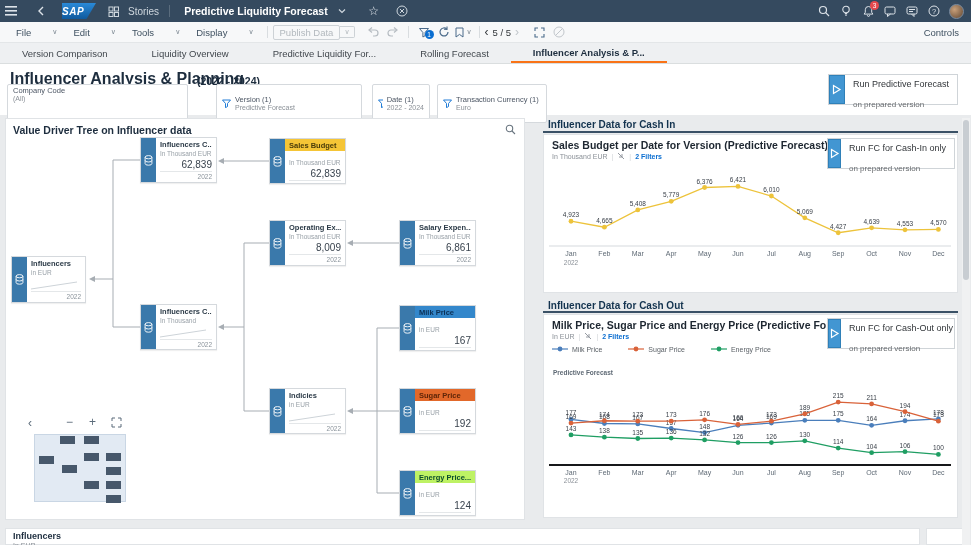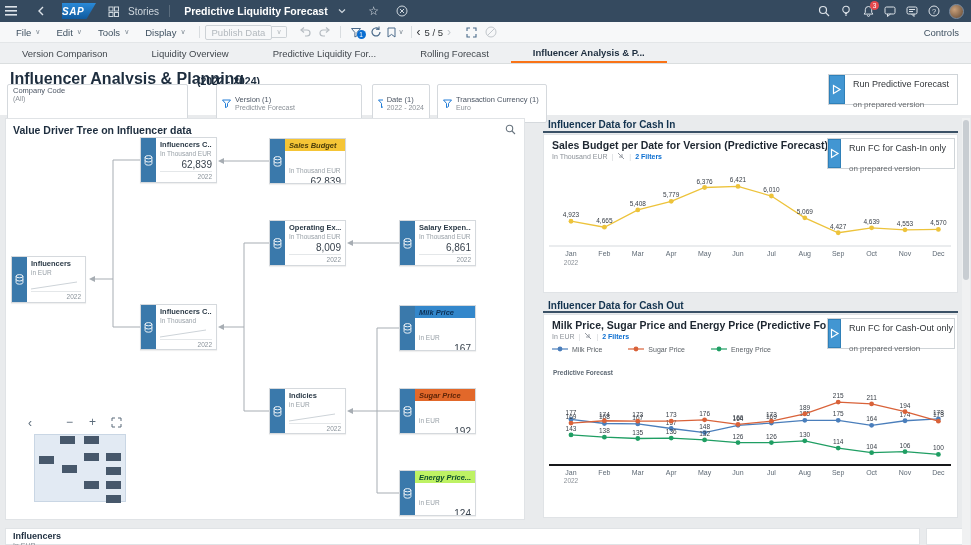--- a/index.html
+++ b/index.html
@@ -12,21 +12,21 @@
   #shellbar .ico { display:inline-flex; align-items:center; justify-content:center; width:22px; height:22px; cursor:pointer; }
   #sap-logo { width:34px; height:16px; margin:0 6px 0 10px; background:linear-gradient(180deg,#2a8ad8,#0f5a9e); clip-path:polygon(0 0,100% 0,72% 100%,0 100%); color:#fff; font-style:italic; font-weight:bold; font-size:10px; display:flex; align-items:center; letter-spacing:.5px; }
   .shell-label { font-size:10px; color:#cfd7de; margin:0 4px; }
   .shell-title { font-size:10.5px; font-weight:bold; color:#fff; margin:0 3px 0 8px; }
   .shell-sep { width:1px; height:12px; background:#5a6c7d; margin:0 6px; }
   .badge { position:absolute; top:1px; right:0px; min-width:9px; height:9px; border-radius:5px; background:#e5484d; color:#fff; font-size:6.5px; line-height:9px; text-align:center; padding:0 1px; }
   #avatar { width:15px; height:15px; border-radius:50%; background:radial-gradient(circle at 35% 35%, #c9a07a, #5f4632); border:1px solid #7d8da0; }
 
   
   #menubar { left:0; top:22px; width:971px; height:21px; background:#f7f8f9; border-bottom:1px solid #e3e6e8; display:flex; align-items:center; font-size:9.5px; color:#3f5161; }
-  .menu-item { padding:0 8px; cursor:pointer; display:flex; align-items:center; gap:4px; }
+  .menu-item { padding:0 8px; cursor:pointer; display:flex; align-items:center; gap:21px; }
   .caret { font-size:7px; color:#7f8a94; }
   .tb-sep { width:1px; height:12px; background:#d9dde0; margin:0 5px; }
   .tb-ico { width:20px; height:16px; display:inline-flex; align-items:center; justify-content:center; cursor:pointer; position:relative; }
   #publish-btn { border:1px solid #cdd2d6; border-radius:2px; color:#b3b9be; background:#f7f8f9; font-size:9.5px; padding:1px 6px; display:flex; align-items:center; }
   #publish-caret { border:1px solid #cdd2d6; border-left:none; border-radius:0 2px 2px 0; color:#b3b9be; padding:1px 4px; font-size:7px; }
   #page-indicator { font-size:9.5px; color:#32363a; margin:0 4px; }
   .chev { font-size:12px; color:#32363a; cursor:pointer; }
   .chev.dis { color:#c2c7cc; }
   #controls-label { margin-left:auto; margin-right:12px; font-size:9.5px; color:#3f5161; cursor:pointer; }
   .fbadge { position:absolute; right:0; bottom:1px; width:9px; height:9px; border-radius:5px; background:#0a6ed1; color:#fff; font-size:6.5px; line-height:9px; text-align:center; }
@@ -54,21 +54,21 @@
   .panel { position:absolute; background:#fff; border:1px solid #e0e3e6; }
   #vdt-panel { left:5px; top:118px; width:520px; height:402px; }
   #vdt-title { left:7px; top:5px; font-size:10.5px; font-weight:bold; color:#1d2d3e; }
   #vdt-search { right:8px; top:5px; }
 
   
   .vdt-node { position:absolute; width:77px; height:46px; display:flex; background:#fff; border:1px solid #d5d9dd; box-shadow:0 1px 1px rgba(0,0,0,.06); cursor:pointer; }
   .vdt-node .side { width:15px; background:#3a79ab; display:flex; align-items:center; justify-content:center; }
   .vdt-node .nbody { flex:1; padding:2px 4px 1px 4px; overflow:hidden; }
   .n-title { font-size:7.5px; font-weight:bold; color:#2b3a47; line-height:9px; white-space:nowrap; overflow:hidden; }
-  .n-title.hl { margin:-2px -4px 16px -4px; padding:2px 4px 1px 4px;font-style:italic; }
+  .n-title.hl { margin:-2px -4px 8px -4px; padding:2px 4px 1px 4px; }
   .hl-yellow { background:#f5c536; color:#4a3c0a; }
   .hl-blue   { background:#3387cb; color:#0c3055; }
   .hl-orange { background:#e2682a; color:#5e2508; }
   .hl-green  { background:#bef264; color:#0b4d2c; }
   .n-unit { font-size:6.5px; color:#99a1a8; line-height:8px; margin-top:1px; white-space:nowrap; overflow:hidden; }
   .n-value { font-size:10px; color:#39434e; text-align:right; line-height:11px; margin-top:1px; }
   .n-spark { display:block; margin-top:2px; }
   .n-foot { border-top:1px solid #e4e7e9; margin-top:1px; padding-top:1px; text-align:right; font-size:6.5px; color:#8a939b; line-height:8px; }
 
   

